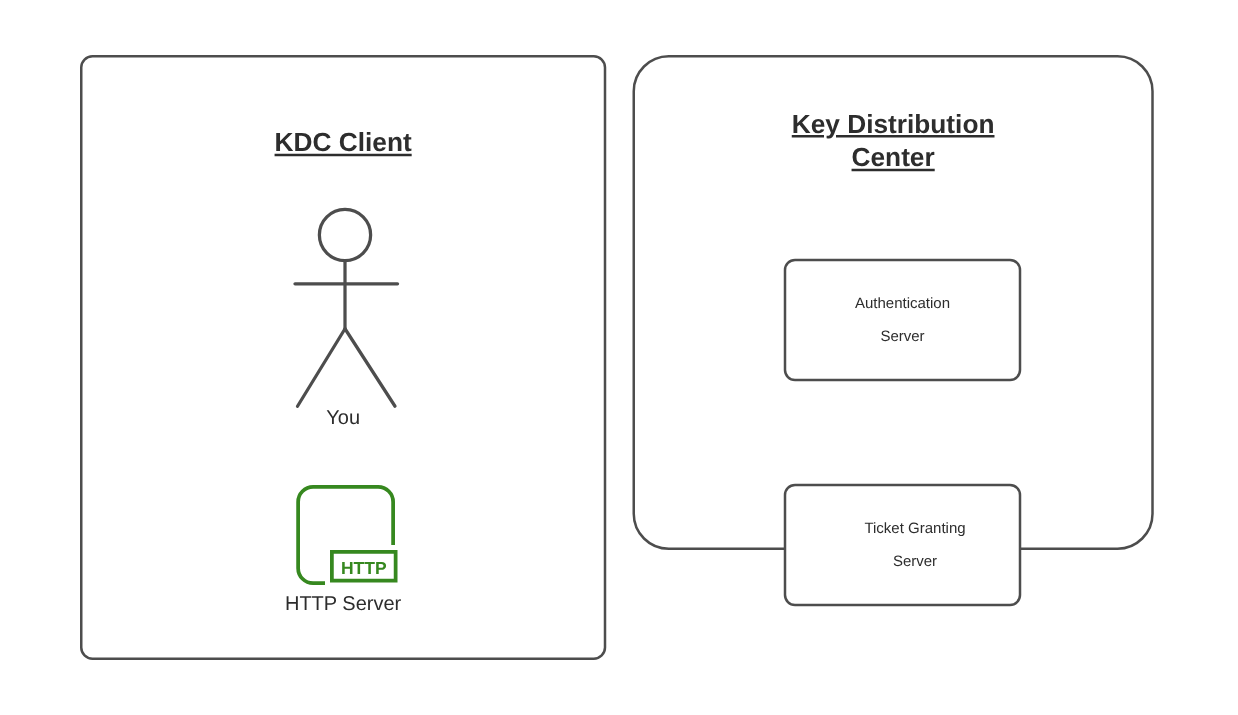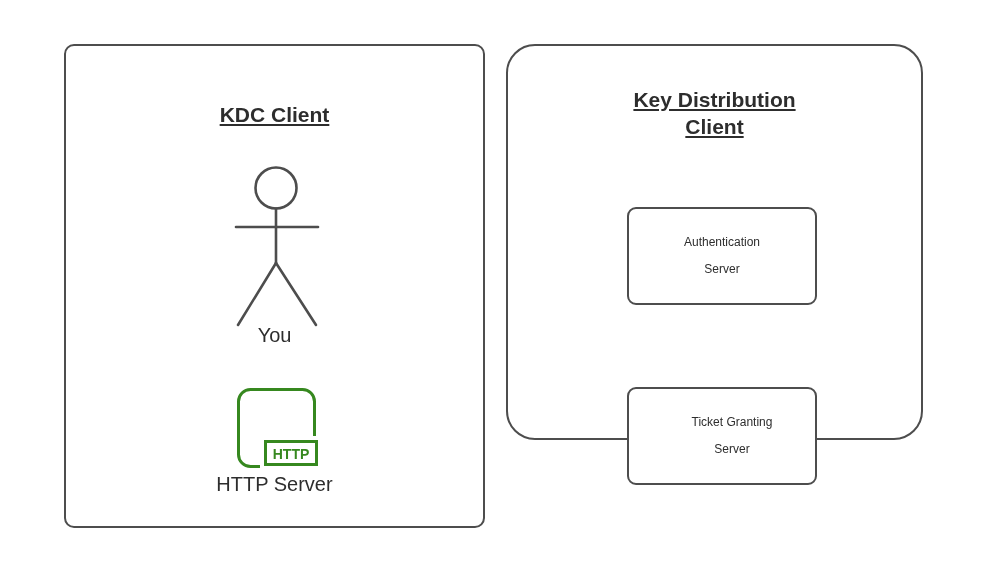--- a/index.html
+++ b/index.html
@@ -35,21 +35,21 @@
     font-weight:bold;
     line-height:27px;
     text-decoration:underline;
     color:var(--text);
   }
   .title-left{top:55px;}
   .title-right{top:40px;}
   .label{
     position:absolute;left:0;width:100%;
     text-align:center;
-    font-size:20px;
+    font-size:16px;
     line-height:22px;
     color:var(--text);
   }
   .you-label{top:278px;}
   .http-label{top:427px;}
   .actor{
     position:absolute;left:166px;top:120px;
     width:90px;height:162px;
     overflow:visible;
   }
@@ -120,21 +120,21 @@
       <rect class="g-stroke badge-rect" x="31.5" y="56.5" width="51" height="23"></rect>
       <text class="badge-text" x="57" y="74" text-anchor="middle">HTTP</text>
     </svg>
 
     <div class="label http-label">HTTP Server</div>
   </section>
 
   <section class="panel panel-right">
     <h2 class="panel-title title-right">
       <span>Key Distribution</span><br>
-      <span>Client</span>
+      <span>Center</span>
     </h2>
 
     <div class="server-box box-auth">
       <div>
         <span>Authentication</span><br>
         <span>Server</span>
       </div>
     </div>
 
     <div class="server-box box-tgs">

